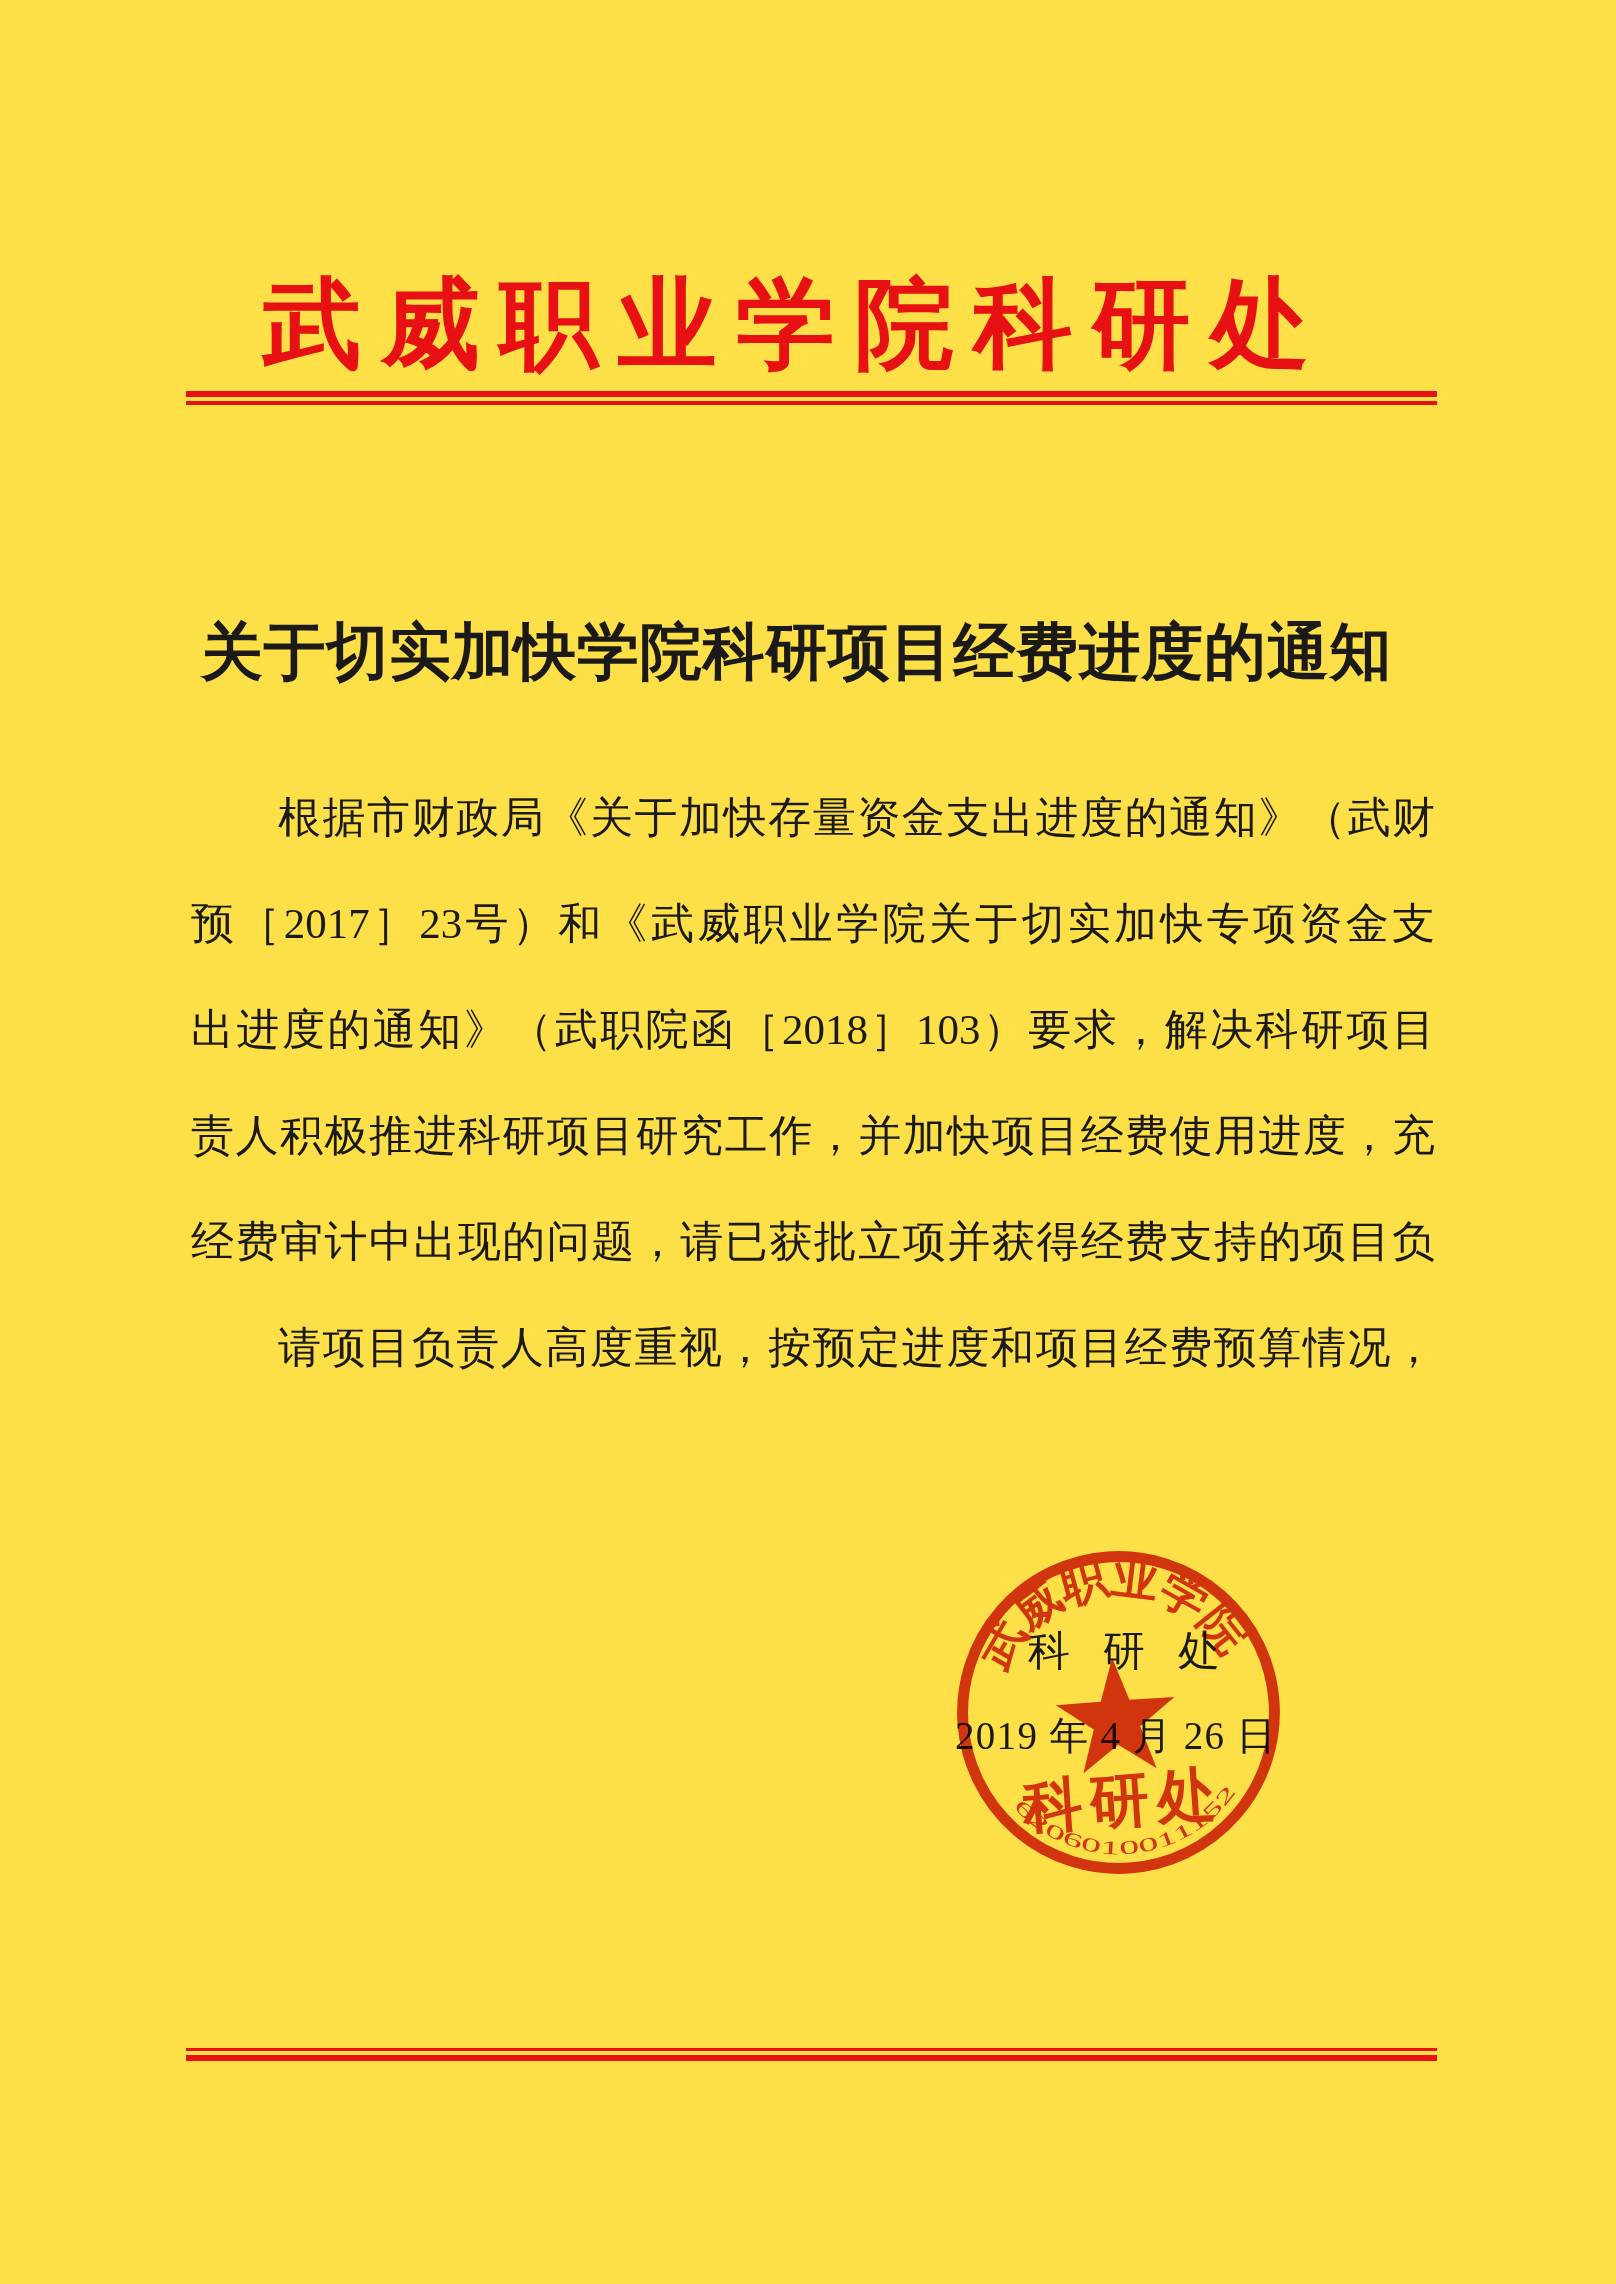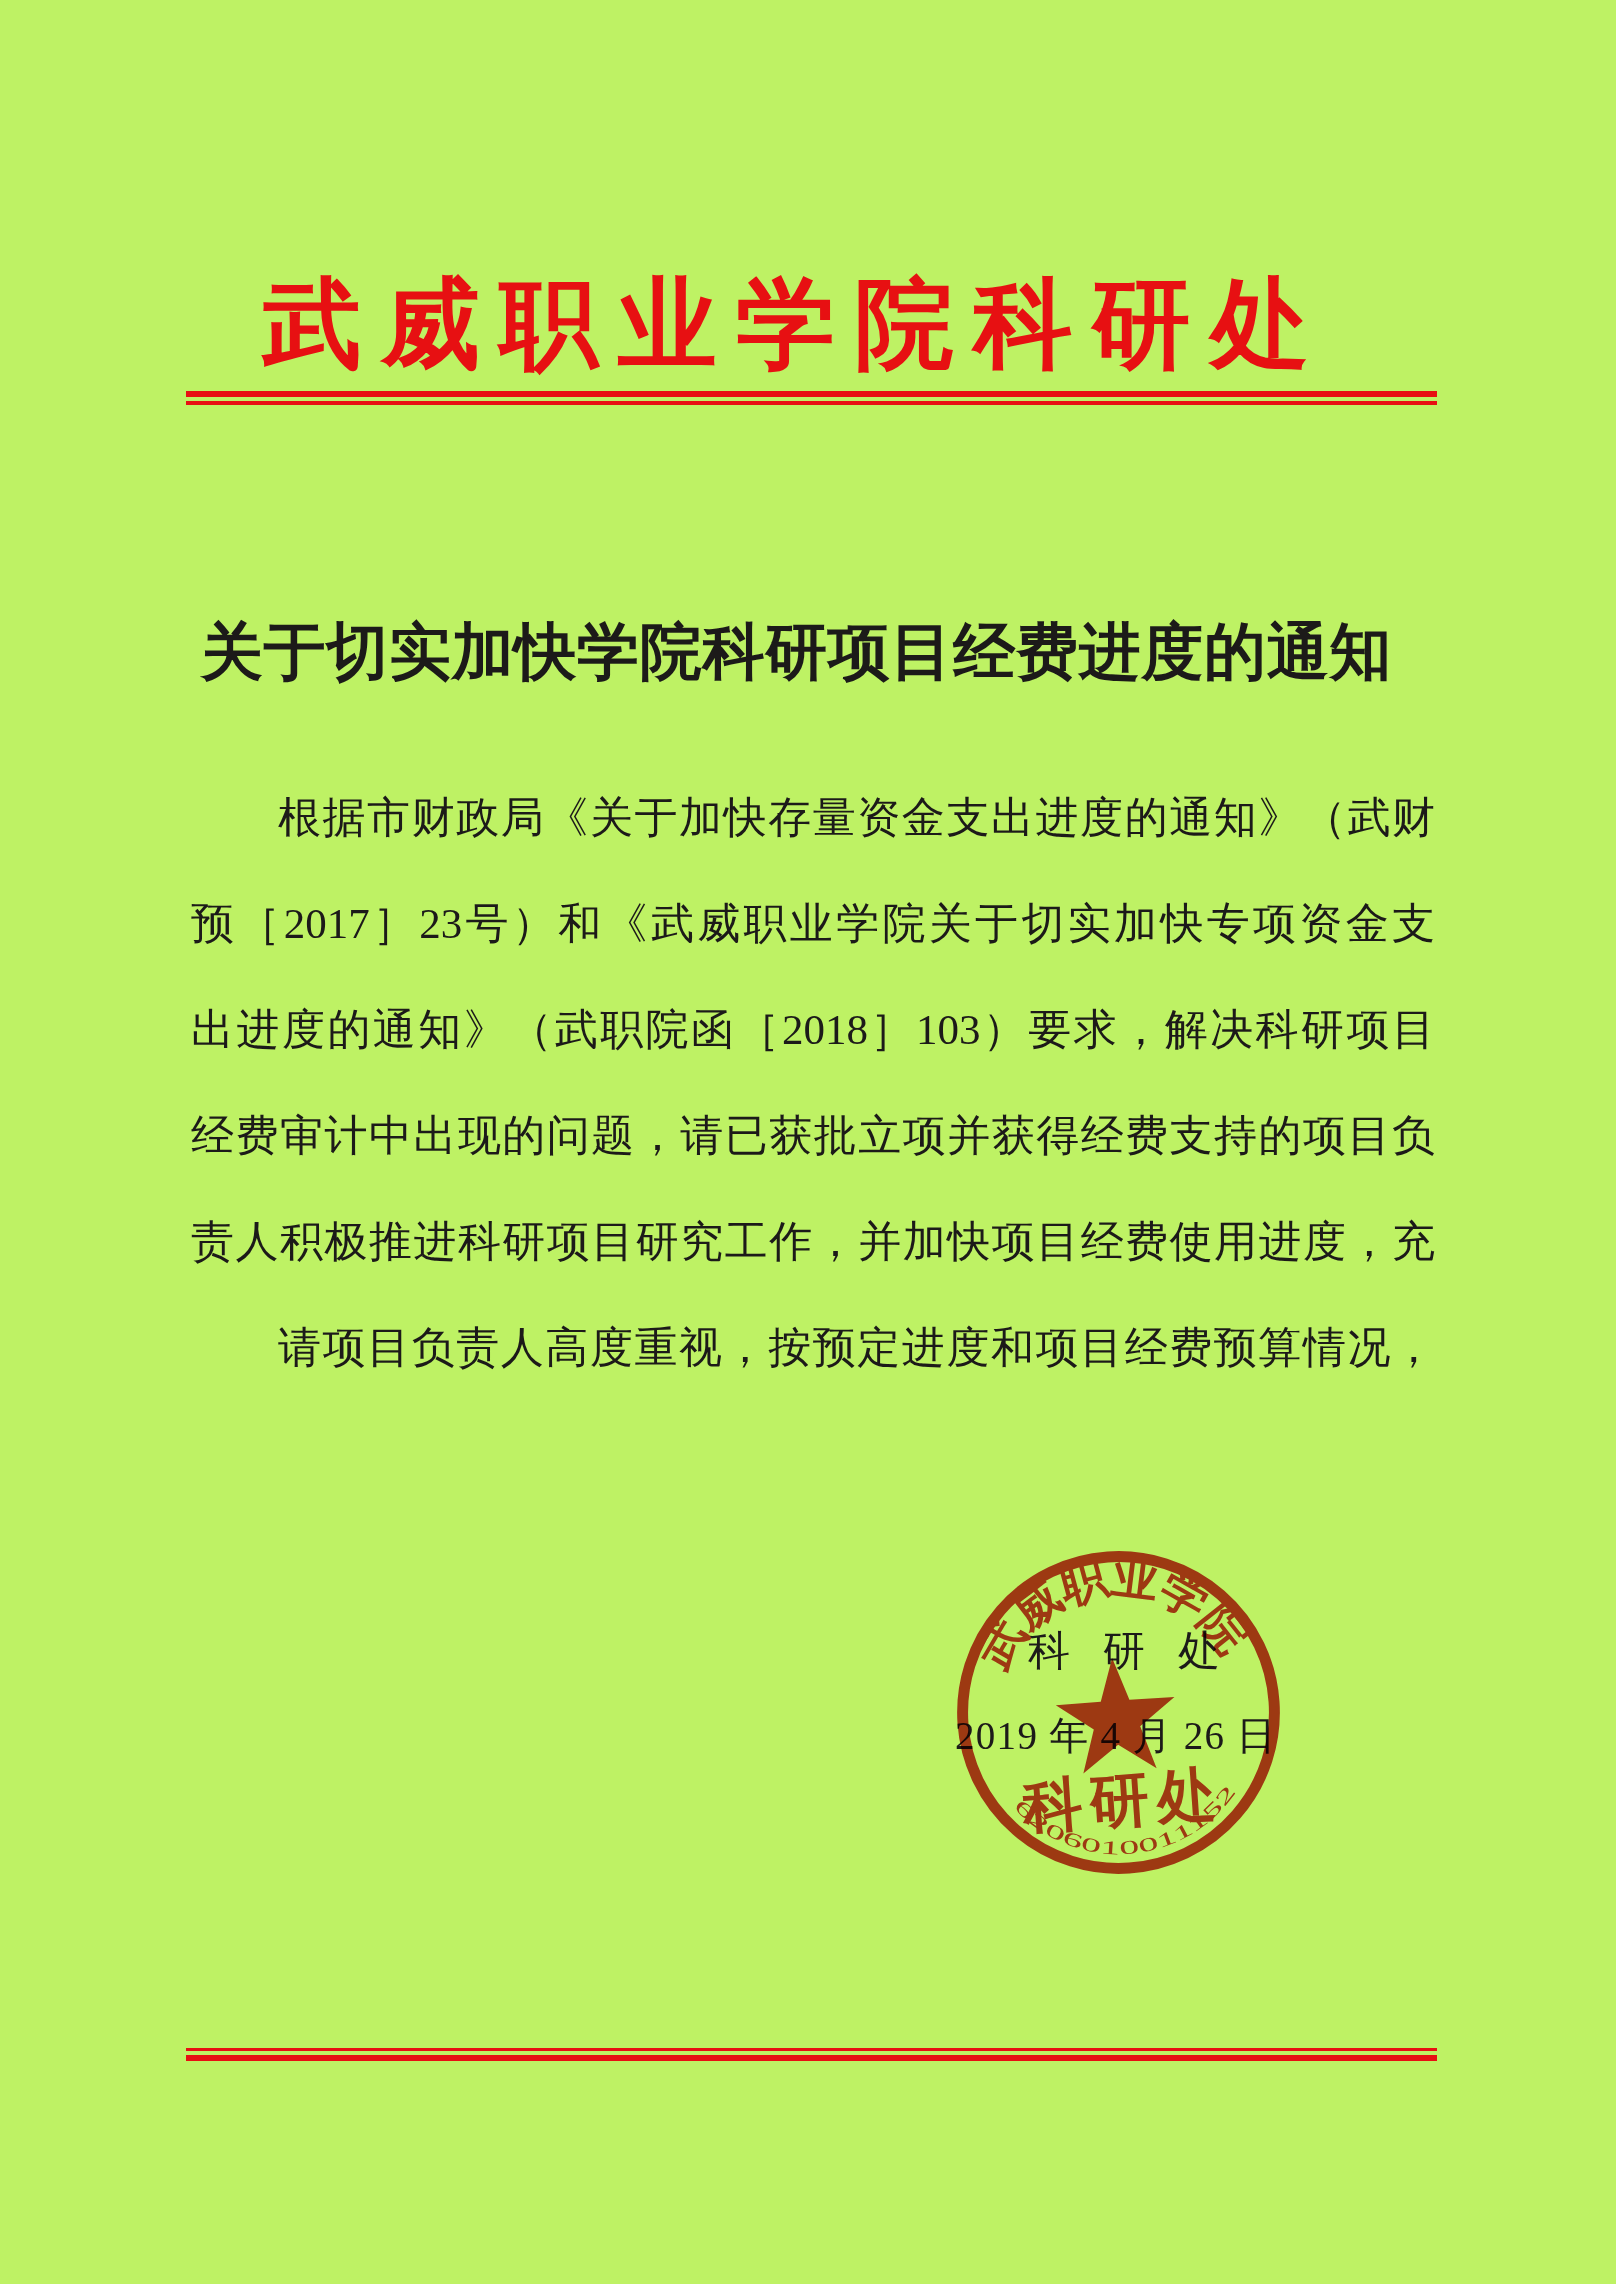--- a/index.html
+++ b/index.html
@@ -1,20 +1,20 @@
 <!DOCTYPE html>
 <html style="font-size:10.4px"><head>
 <meta charset="utf-8">
 <style>
   * { margin:0; padding:0; box-sizing:border-box; }
   html,body { background:#e9e9e9; }
   .page {
     position:relative;
     width:1616px; height:2284px;
-    background:#bef264;
+    background:#fde047;
     overflow:hidden;
     color:#1c1a19;
     font-family:"Liberation Serif","DejaVu Serif",serif;
   }
   
   .org-name {
     position:absolute; top:259px; left:0; width:1591px;
     text-align:center;
     font-size:99px; font-weight:700;
     color:#e71012;
@@ -88,22 +88,22 @@
   <div class="rule rule-head-thick"></div>
   <div class="rule rule-head-thin"></div>
 
 
   <div class="doc-title">关于切实加快学院科研项目经费进度的通知</div>
 
   <div class="body-text">
     <div class="line indent fill">根据市财政局《关于加快存量资金支出进度的通知》（武财</div>
     <div class="line fill">预［2017］23号）和《武威职业学院关于切实加快专项资金支</div>
     <div class="line fill">出进度的通知》（武职院函［2018］103）要求，解决科研项目</div>
+    <div class="line fill">责人积极推进科研项目研究工作，并加快项目经费使用进度，充</div>
     <div class="line fill">经费审计中出现的问题，请已获批立项并获得经费支持的项目负</div>
-    <div class="line fill">责人积极推进科研项目研究工作，并加快项目经费使用进度，充</div>
     <div class="line indent fill">请项目负责人高度重视，按预定进度和项目经费预算情况，</div>
   </div>
 
   <div class="sig-dept">科研处</div>
   <div class="sig-date">2019 年 4 月 26 日</div>
 
   <div class="stamp">
     <svg viewBox="0 0 520 520" xmlns="http://www.w3.org/2000/svg">
       <defs>
         <path id="arcTop" d="M 86.2 196.7 A 185 185 0 0 1 433.8 196.7" fill="none"></path>

